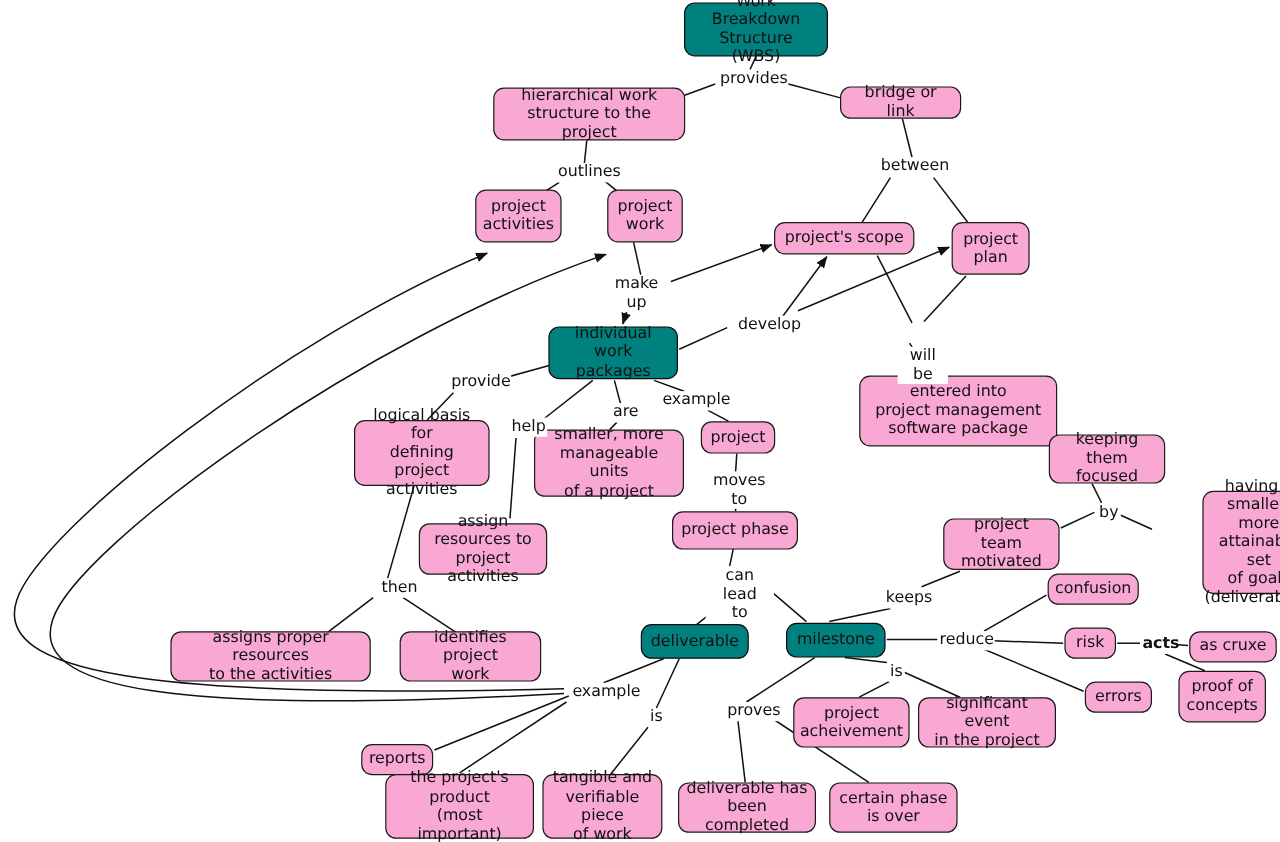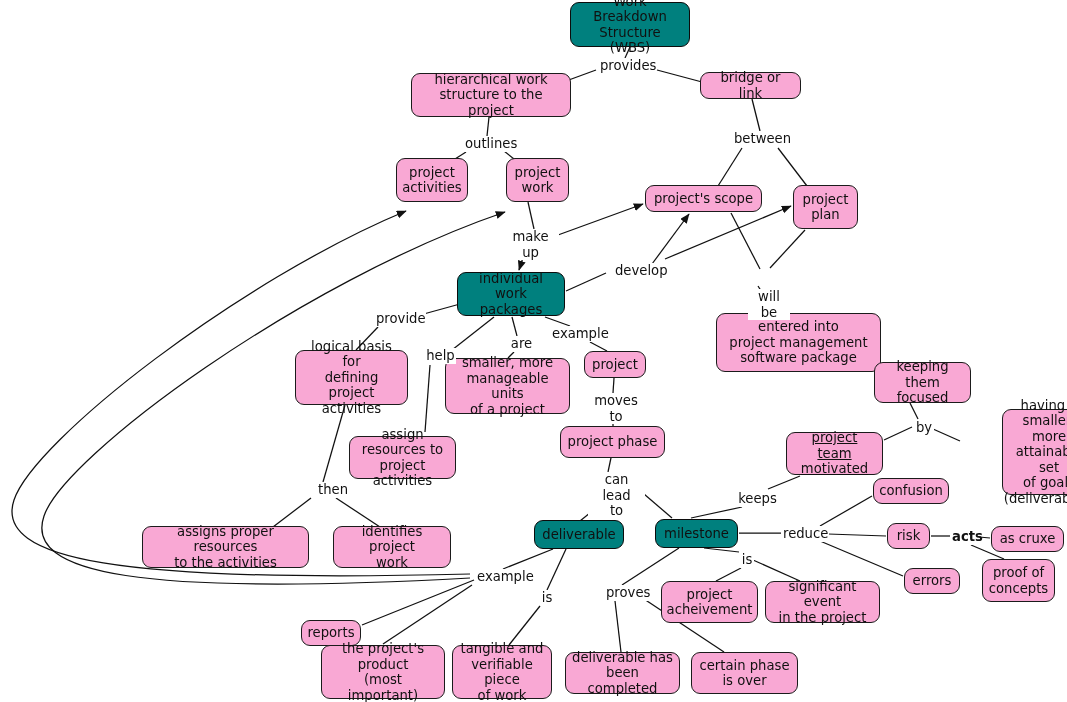--- a/index.html
+++ b/index.html
@@ -135,21 +135,21 @@
 activities</div>
       <div class="node" style="left: 445px; top: 358px; width: 125px; height: 56px;">smaller, more
 manageable units
 of a project</div>
       <div class="node" style="left: 584px; top: 351px; width: 62px; height: 27px;">project</div>
       <div class="node" style="left: 874px; top: 362px; width: 97px; height: 41px;">keeping them
 focused</div>
       <div class="node" style="left: 349px; top: 436px; width: 107px; height: 43px;">assign resources to
 project activities</div>
       <div class="node" style="left: 560px; top: 426px; width: 105px; height: 32px;">project phase</div>
-      <div class="node" style="left: 786px; top: 432px; width: 97px; height: 43px; text-decoration: underline;">project team
+      <div class="node" style="left: 786px; top: 432px; width: 97px; height: 43px;">project team
 motivated</div>
       <div class="node" style="left: 959px; top: 409px; width: 94px; height: 86px; margin-left: 43px;">having a
 smaller, more
 attainable set
 of goals
 (deliverables)</div>
       <div class="node" style="left: 873px; top: 478px; width: 76px; height: 26px;">confusion</div>
       <div class="node" style="left: 142px; top: 526px; width: 167px; height: 42px;">assigns proper resources
 to the activities</div>
       <div class="node" style="left: 333px; top: 526px; width: 118px; height: 42px;">identifies project

